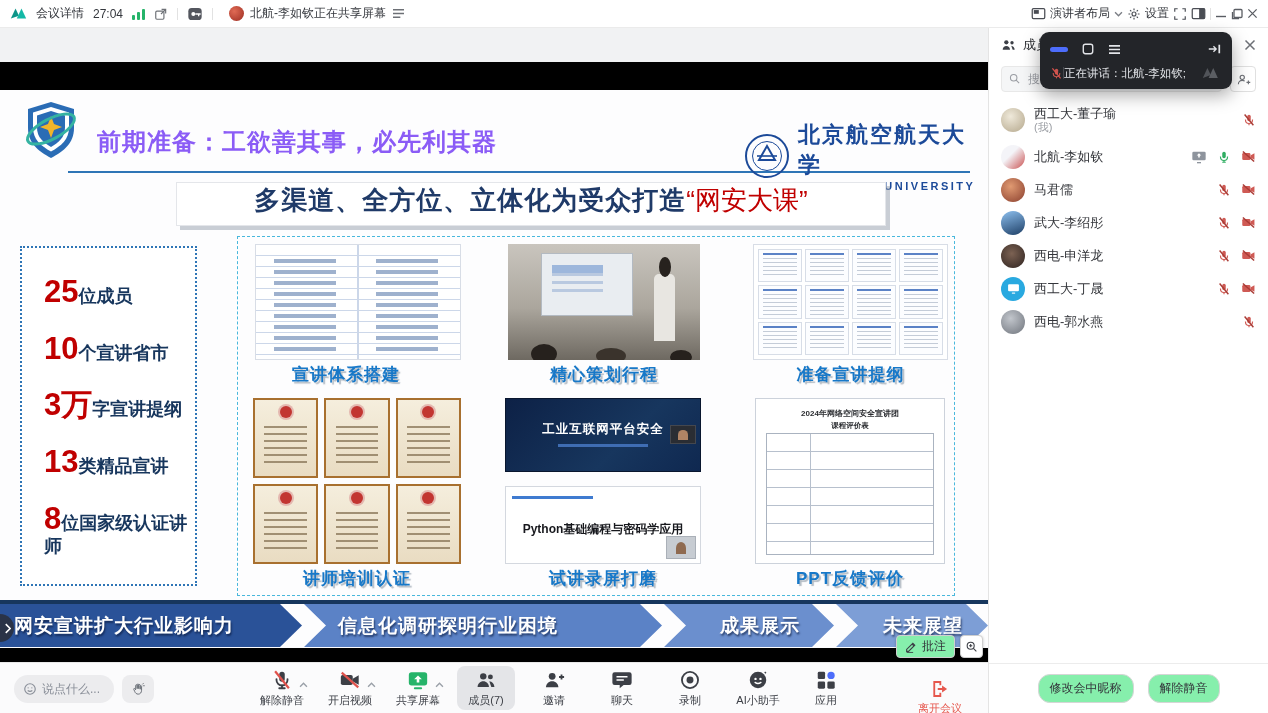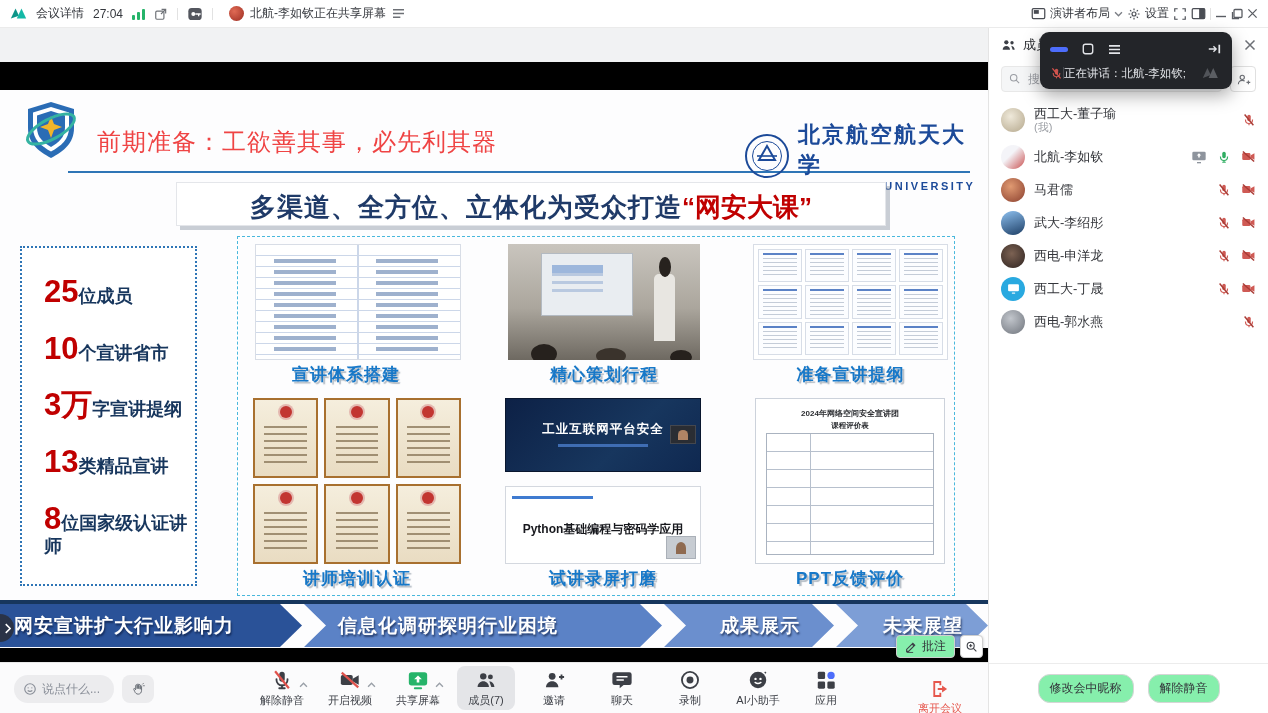--- a/index.html
+++ b/index.html
@@ -21,31 +21,31 @@
   .icon { display:inline-flex; align-items:center; justify-content:center; }
 
   
   .main { position:absolute; left:0; top:28px; width:988px; height:685px; background:#f1f2f3; }
   .band { position:absolute; left:0; width:988px; background:#000; }
   .band.top { top:34px; height:28px; }
   .band.bottom { top:620px; height:14px; }
 
   
   .slide { position:absolute; left:0; top:62px; width:988px; height:558px; background:#fdfdfe; overflow:hidden; }
-  .s-title { position:absolute; left:97px; top:36px; font-size:24px; font-weight:normal; color:#ef4444; letter-spacing:1px; }
+  .s-title { position:absolute; left:97px; top:36px; font-size:24px; font-weight:bold; color:#8b5cf6; letter-spacing:1px; }
   .s-underline { position:absolute; left:68px; top:81px; width:902px; height:2px; background:#2e75b6; }
   .s-logo { position:absolute; left:22px; top:8px; }
   .s-beihang { position:absolute; left:744px; top:30px; display:flex; align-items:center; gap:8px; }
   .bh-texts { display:flex; flex-direction:column; align-items:center; }
   .bh-cn { font-family:"Liberation Serif","DejaVu Serif",serif; font-weight:bold; font-size:22px; color:#1c4a99; letter-spacing:2px; }
   .bh-en { font-size:11px; font-weight:bold; color:#1c4a99; letter-spacing:2.5px; }
   .s-banner { position:absolute; left:176px; top:92px; width:710px; height:44px; background:#fff;
-    border:1px solid #e4e6ea; box-shadow:4px 4px 0 rgba(150,160,172,.5); display:flex; align-items:flex-end; justify-content:center; }
+    border:1px solid #e4e6ea; box-shadow:4px 4px 0 rgba(150,160,172,.5); display:flex; align-items:flex-start; justify-content:center; }
   .s-banner .sb-main { font-size:26px; font-weight:bold; color:#1f3a68; letter-spacing:1px; }
-  .s-banner .sb-accent { font-size:26px; font-weight:bold; color:#c00000; }
+  .s-banner .sb-accent { font-size:26px; font-weight:normal; color:#c00000; }
 
   .s-stats { position:absolute; left:20px; top:156px; width:177px; height:340px;
     border:2px dotted #2e75b6; background:#fff; padding:26px 0 0 22px; display:flex; flex-direction:column; gap:21px; }
   .stat { line-height:1.15; }
   .stat-num { font-size:31px; font-weight:bold; color:#c00000; }
   .stat-txt { font-size:18px; font-weight:bold; color:#17365d; }
 
   .s-dash { position:absolute; left:237px; top:146px; width:718px; height:360px; border:1px dashed #49b8dc; }
 
   .tile { position:absolute; border:1px solid #d8dde6; background:#fff; overflow:hidden; }

